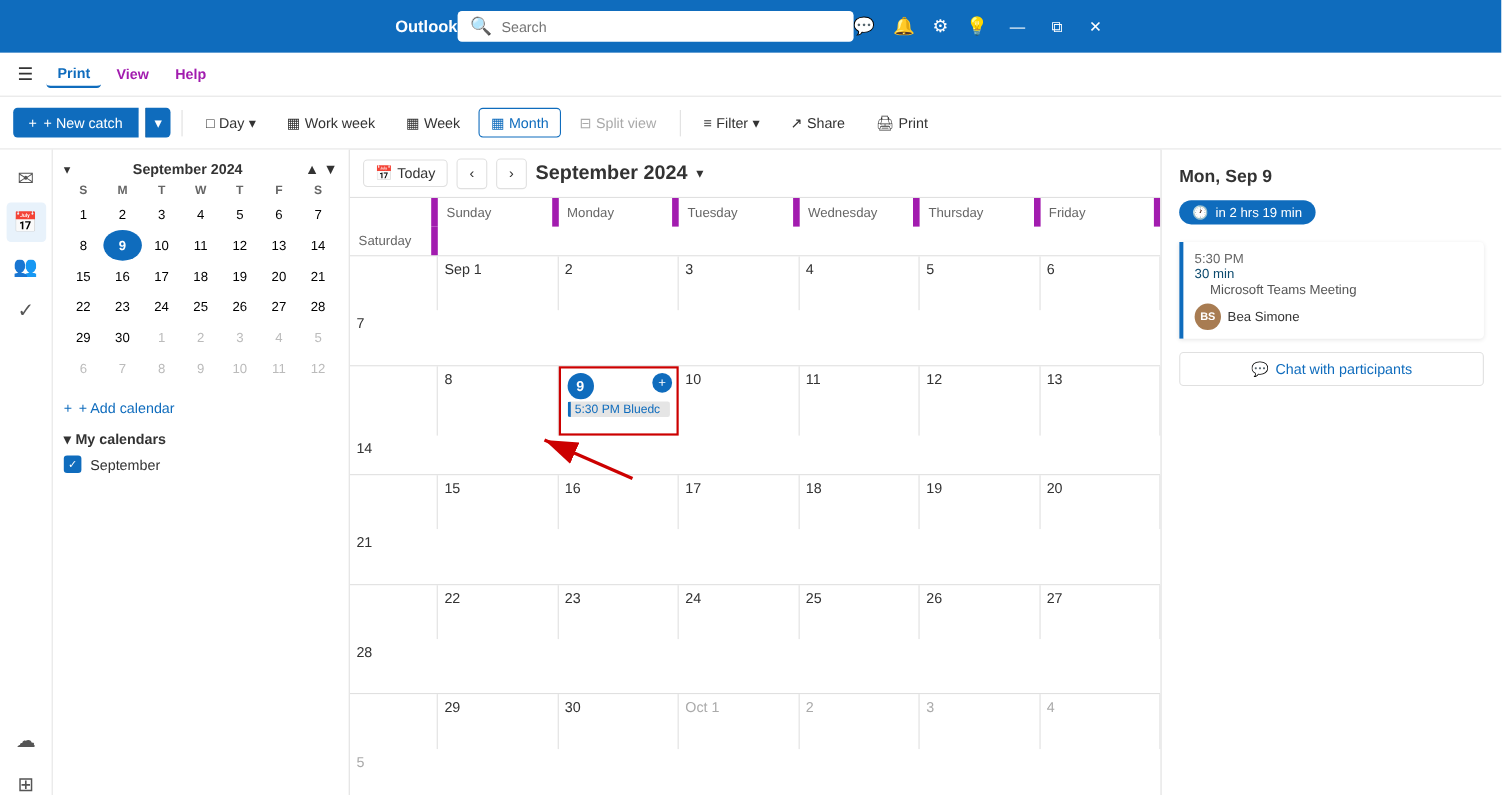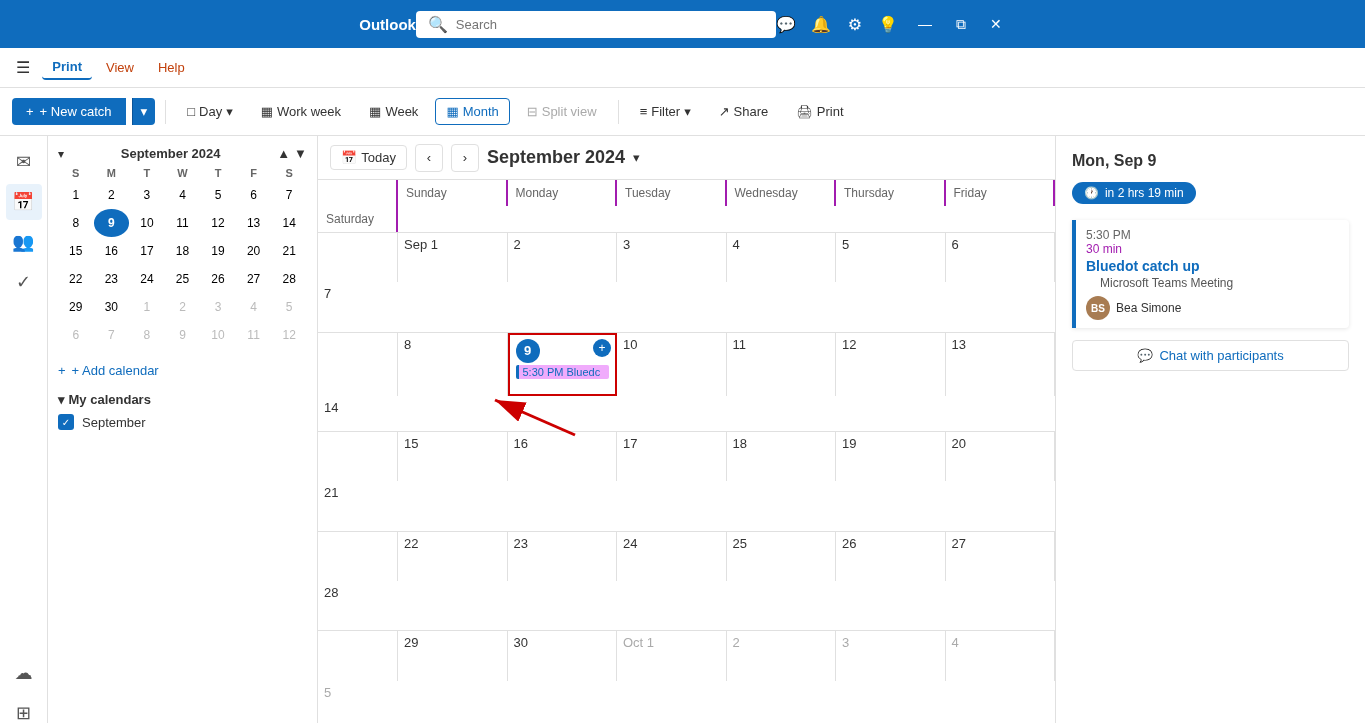--- a/index.html
+++ b/index.html
@@ -41,21 +41,22 @@
       align-items: center;
       padding: 0 8px;
       gap: 4px;
     }
     .menubar-hamburger { color: #333; font-size: 16px; cursor: pointer; padding: 4px 8px; }
     .menubar-item {
       padding: 4px 10px;
       font-size: 13px;
       cursor: pointer;
       border-radius: 4px;
-      color: #c2410c;
+      color: #a21caf;
+      font-weight: bold;
     }
     .menubar-item.active { border-bottom: 2px solid #0f6cbd; color: #0f6cbd; font-weight: 600; }
 
     
     .toolbar {
       height: 48px;
       background: #fff;
       border-bottom: 1px solid #e0e0e0;
       display: flex;
       align-items: center;
@@ -246,21 +247,21 @@
       display: grid;
       grid-template-columns: 80px repeat(6, 1fr);
       border-bottom: 1px solid #e0e0e0;
       background: #fff;
     }
     .cal-day-label {
       font-size: 12px;
       color: #666;
       padding: 6px 8px;
       text-align: left;
-      border-right: 2px solid #a21caf;
+      border-right: 6px solid #a21caf;
     }
 
     .cal-grid {
       flex: 1;
       display: flex;
       flex-direction: column;
       overflow: hidden;
     }
     .cal-week {
       display: grid;
@@ -285,21 +286,21 @@
       background: #0f6cbd;
       color: #fff;
       border-radius: 50%;
       display: flex; align-items: center; justify-content: center;
       font-weight: 700;
     }
     .cal-date.other-month { color: #aaa; }
 
     
     .cal-event {
-      background: #f0abfc;
+      background: #e5e5e5;
       border-left: 3px solid #0f6cbd;
       border-radius: 2px;
       padding: 1px 4px;
       font-size: 11px;
       color: #0f6cbd;
       margin-top: 2px;
       white-space: nowrap;
       overflow: hidden;
       display: flex;
       align-items: center;
@@ -328,21 +329,21 @@
       margin-bottom: 16px;
     }
     .event-card {
       border-left: 4px solid #0f6cbd;
       padding: 8px 10px;
       border-radius: 0 4px 4px 0;
       box-shadow: 0 1px 4px rgba(0,0,0,0.1);
       margin-bottom: 12px;
     }
     .event-time { font-size: 12px; color: #666; }
-    .event-duration { font-size: 12px; color: #a21caf; }
+    .event-duration { font-size: 12px; color: #0c4a6e; }
     .event-name { font-size: 14px; font-weight: 700; color: #0f6cbd; margin: 2px 0; }
     .event-subtitle { font-size: 12px; color: #555; margin-bottom: 6px; margin-left: 14px; }
     .event-attendee {
       display: flex; align-items: center; gap: 6px;
       font-size: 12px; color: #333;
     }
     .avatar-circle {
       width: 24px; height: 24px; border-radius: 50%;
       background: #a87c52;
       color: #fff; font-size: 10px;
@@ -694,21 +695,20 @@
       <span>🕐</span>
       <span>in 2 hrs 19 min</span>
     </div>
     <div class="event-card">
       <div style="display:flex;justify-content:space-between;align-items:start;">
         <div>
           <div class="event-time">5:30 PM</div>
           <div class="event-duration">30 min</div>
         </div>
       </div>
-      <div class="event-name">Bluedot catch up</div>
       <div class="event-subtitle">Microsoft Teams Meeting</div>
       <div class="event-attendee">
         <div class="avatar-circle">BS</div>
         <span>Bea Simone</span>
       </div>
     </div>
     <button class="chat-btn">
       <span>💬</span>
       <span>Chat with participants</span>
     </button>

